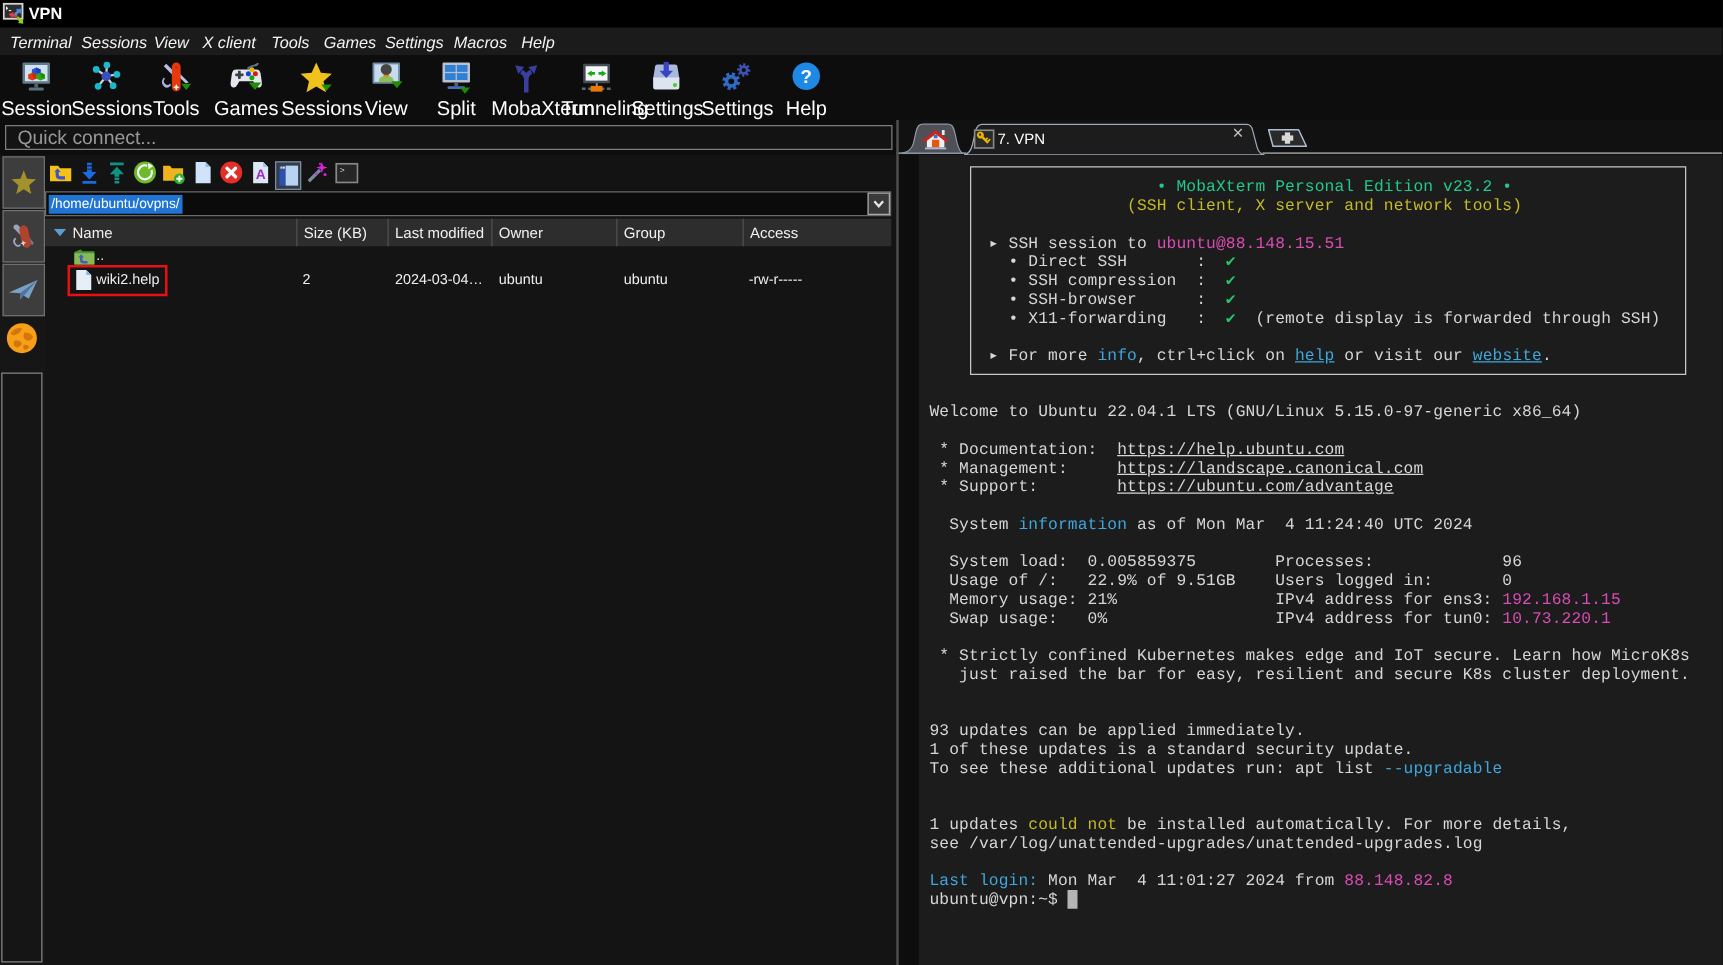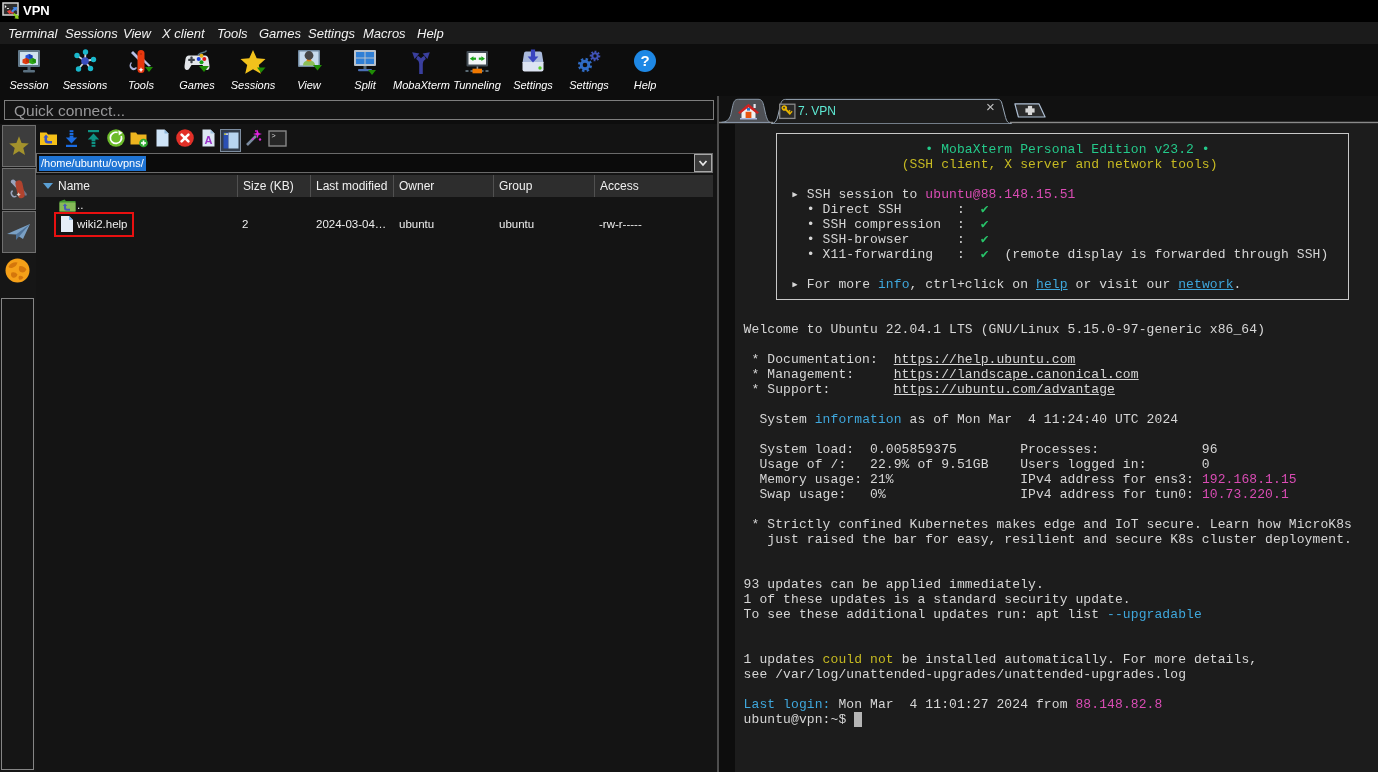--- a/index.html
+++ b/index.html
@@ -12,21 +12,21 @@
   #titlebar .txt { left:23px; top:3px; font-size:13px; font-weight:bold; color:#fff; }
 
   
   #menubar { left:0; top:22px; width:1378px; height:22px; background:#1b1b1b; color:#f2f2f2; font-size:13px; }
   #menubar span { position:absolute; top:4px;font-style:italic; }
 
   
   #toolbar { left:0; top:44px; width:1378px; height:52px; background:#0d0d0d; }
   .tbtn { position:absolute; top:2px; width:56px; height:50px; text-align:center; }
   .tbtn svg { display:block; margin:3px auto 0 auto; }
-  .tbtn .lbl { display:block; margin-top:2px; font-size:11px; color:#fff;font-style:italic; }
+  .tbtn .lbl { display:block; margin-top:2px; font-size:16px; color:#fff; }
 
   
   #quickrow { left:0; top:96px; width:717px; height:28px; background:#0d0d0d; }
   #quickconnect { position:absolute; left:4px; top:4px; width:710px; height:20px; background:#131313; border:1px solid #7d7d7d; color:#98989a; font-size:15.5px; line-height:19px; padding-left:9px; }
 
   
   #sidebar { left:0; top:124px; width:36px; height:648px; background:#161616; }
   .sidetab { position:absolute; left:2px; width:34px; height:42px; background:#3d3d3d; border:1px solid #6f6f6f; }
   .sidetab svg { display:block; margin:8px auto; }
   #sideframe { position:absolute; left:1px; top:174px; width:33px; height:472px; border:1px solid #858585; background:#151515; }
@@ -404,36 +404,36 @@
       <rect x="62.7" y="8.2" width="15.2" height="14.2" fill="#2a2a2a" stroke="#8a8a8a" stroke-width="1.3"></rect>
       <g transform="rotate(-45 67.3 12)">
         <circle cx="67.3" cy="12" r="2.7" fill="#e8b500"></circle>
         <circle cx="67.3" cy="11.6" r="1" fill="#3a3a3a"></circle>
         <rect x="66.3" y="14" width="2" height="6.8" fill="#e8b500"></rect>
         <rect x="68.1" y="17" width="1.7" height="1.4" fill="#e8b500"></rect>
         <rect x="68.1" y="19.2" width="2.4" height="1.4" fill="#e8b500"></rect>
       </g>
     </g>
   </svg>
-  <span class="abs" style="left:81px;top:9px;font-size:12px;line-height:12px;color:#5eead4">7. VPN</span>
+  <span class="abs" style="left:81px;top:9px;font-size:12px;line-height:12px;color:#ffffff">7. VPN</span>
   <span class="abs" style="left:269px;top:3px;font-size:15px;line-height:15px;color:#c0c0c0">×</span>
 </div>
 
 <div class="abs" id="terminal">
   <div id="bannerbox"></div>
   <pre id="term-pre">                       <span class="g">• MobaXterm Personal Edition v23.2 •</span>
                     <span class="y">(SSH client, X server and network tools)</span>
 
       ▸ SSH session to <span class="m">ubuntu@88.148.15.51</span>
         • Direct SSH       :  <span class="gc">✔</span>
         • SSH compression  :  <span class="gc">✔</span>
         • SSH-browser      :  <span class="gc">✔</span>
         • X11-forwarding   :  <span class="gc">✔</span>  (remote display is forwarded through SSH)
 
-      ▸ For more <span class="c">info</span>, ctrl+click on <span class="cu">help</span> or visit our <span class="cu">network</span>.
+      ▸ For more <span class="c">info</span>, ctrl+click on <span class="cu">help</span> or visit our <span class="cu">website</span>.
 
 
 Welcome to Ubuntu 22.04.1 LTS (GNU/Linux 5.15.0-97-generic x86_64)
 
  * Documentation:  <span class="u">https://help.ubuntu.com</span>
  * Management:     <span class="u">https://landscape.canonical.com</span>
  * Support:        <span class="u">https://ubuntu.com/advantage</span>
 
   System <span class="c">information</span> as of Mon Mar  4 11:24:40 UTC 2024
 

